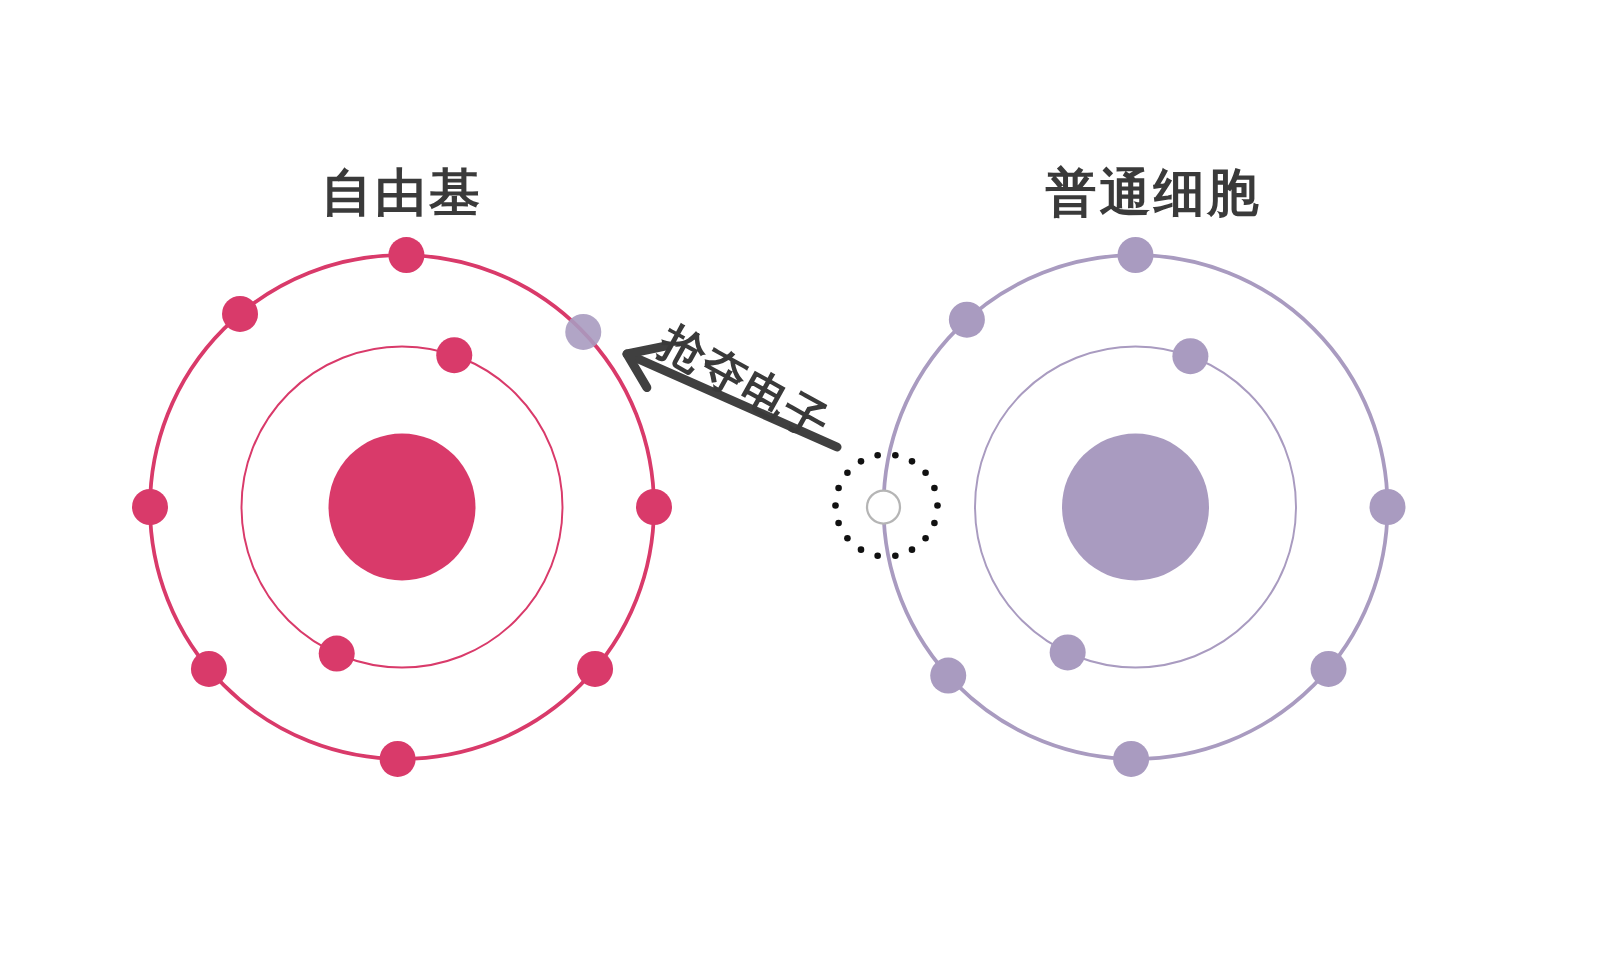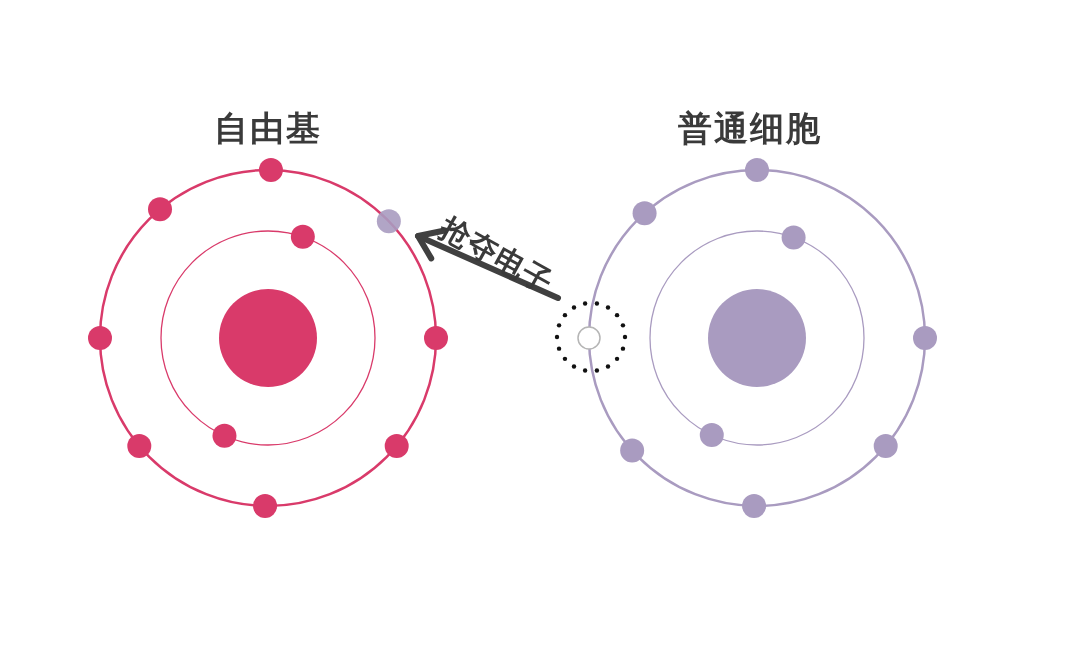--- a/index.html
+++ b/index.html
@@ -65,14 +65,14 @@
       <circle cx="574" cy="307.5551362713291" r="2.2" fill="#111111"></circle>
       <circle cx="585.0959619593243" cy="303.5165363975849" r="2.2" fill="#111111"></circle>
       <circle cx="596.9040380406756" cy="303.5165363975849" r="2.2" fill="#111111"></circle>
       <circle cx="608" cy="307.5551362713291" r="2.2" fill="#111111"></circle>
       <circle cx="617.0455110660453" cy="315.14522127065766" r="2.2" fill="#111111"></circle>
       <circle cx="622.9495491067208" cy="325.37131512692724" r="2.2" fill="#111111"></circle>
     </g>
 </svg>
 
 <div class="title" style="left:268px; top:106px;font-family:Liberation Mono, monospace;">自由基</div>
-<div class="title" style="left:750px; top:106px;">普通细胞</div>
+<div class="title" style="left:769px; top:106px;">普通细胞</div>
 <div class="arrow-label">抢夺电子</div>
 
 </body></html>

